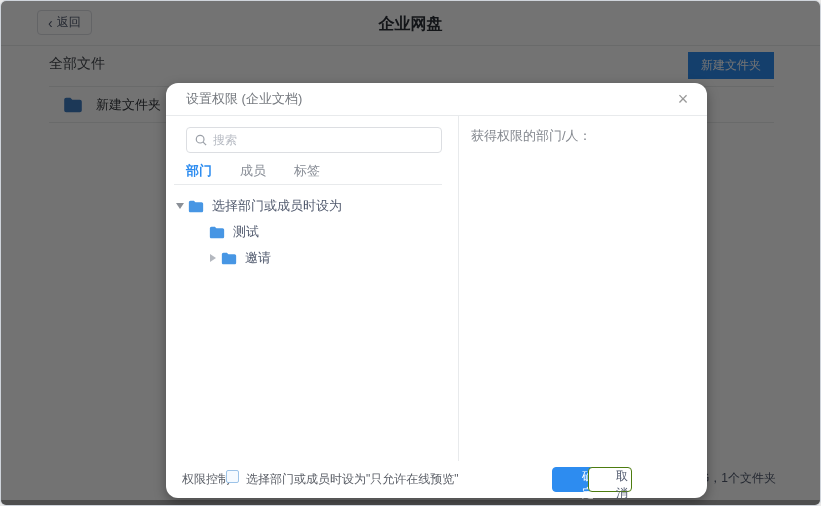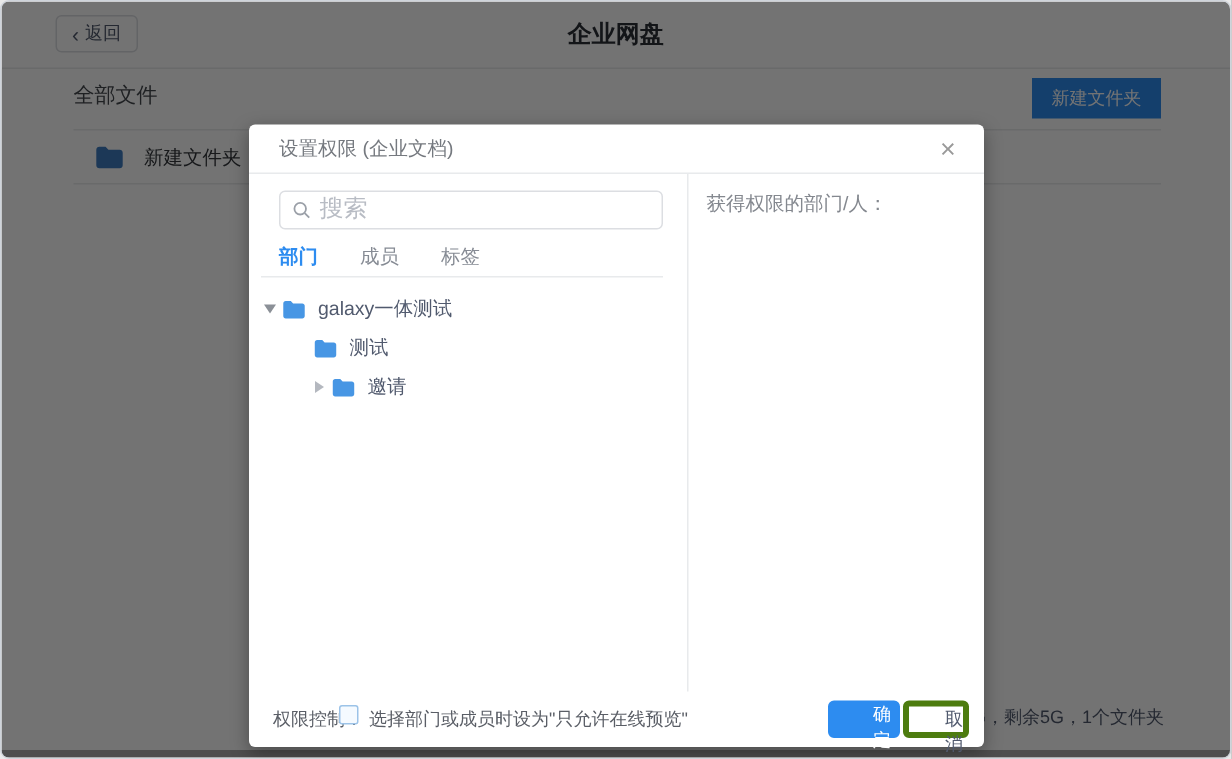--- a/index.html
+++ b/index.html
@@ -40,36 +40,36 @@
   .folder-row .big-folder { margin-left:14px; width:20px; height:16px; }
   .folder-row .fname { margin-left:13px; font-size:13px; color:#35383d; }
   .storage-status {
     position:absolute; right:44px; top:469px; font-size:12px; color:#515a6e; white-space:nowrap;
   }
   .bottom-strip { position:absolute; left:0; right:0; top:499px; height:7px; background:#aeaeae; }
   
   .mask { position:absolute; inset:0; background:rgba(0,0,0,0.55); z-index:10; }
   
   .modal {
-    position:absolute; left:165px; top:82px; width:490px; height:415px;
-    background:#fff; border-radius:4px; box-shadow:0 4px 12px rgba(0,0,0,.35); z-index:20;
+    position:absolute; left:165px; top:82px; width:541px; height:415px;
+    background:#fff; border-radius:12px; box-shadow:0 4px 12px rgba(0,0,0,.35); z-index:20;
   }
   .modal-header { position:absolute; left:0; top:0; right:0; height:33px; border-bottom:1px solid #e8eaec; }
   .modal-title { position:absolute; left:20px; top:0; line-height:32px; font-size:13px; color:#75797f; }
   .modal-close {
     position:absolute; right:12px; top:4px; width:24px; height:24px; line-height:24px;
     text-align:center; font-size:18px; color:#999; cursor:pointer; background:none; border:none;
   }
   .search-box {
     position:absolute; left:20px; top:44px; width:256px; height:26px;
     border:1px solid #dcdee2; border-radius:4px; display:flex; align-items:center;
   }
   .search-box svg { margin:0 6px 0 8px; flex:none; }
   .search-box input {
-    border:none; outline:none; flex:1; font-size:16px; color:#515a6e; background:transparent;
+    border:none; outline:none; flex:1; font-size:12px; color:#515a6e; background:transparent;
     font-family:"Liberation Sans","DejaVu Sans",sans-serif;
   }
   .search-box input::placeholder { color:#b8bcc4; }
   .tabs { position:absolute; left:20px; top:79px; display:flex; gap:28px; font-size:13px; }
   .tab { color:#868b94; cursor:pointer; padding-bottom:4px; }
   .tab.active { color:#2d8cf0; font-weight:bold; }
   .tabs-divider { position:absolute; left:8px; top:101px; width:268px; height:1px; background:#e8eaec; }
   .tree { position:absolute; left:0; top:110px; width:292px; }
   .tree-row { position:relative; height:26px; display:flex; align-items:center; cursor:pointer; }
   .caret { width:0; height:0; flex:none; }
@@ -86,21 +86,21 @@
   .modal-footer { position:absolute; left:0; right:0; bottom:0; height:38px; }
   .perm-label { position:absolute; left:16px; top:11px; font-size:12px; color:#5a5e66; }
   .cbx {
     position:absolute; left:60px; top:10px; width:13px; height:13px;
     border:1px solid #9cc3e8; border-radius:2px; background:#f5faff; cursor:pointer;
   }
   .cbx-label { position:absolute; left:80px; top:11px; font-size:12px; color:#5a5e66; white-space:nowrap; }
   .btn { position:absolute; top:7px; height:25px; border-radius:4px; font-size:12px; cursor:pointer;
          font-family:"Liberation Sans","DejaVu Sans",sans-serif;padding-left:24px; }
   .btn-ok { left:386px; width:48px; background:#2d8cf0; border:1px solid #2d8cf0; color:#fff; }
-  .btn-cancel { left:436px; width:44px; background:#fff; border:4px solid #4d7c0f; color:#515a6e; }
+  .btn-cancel { left:422px; width:44px; background:#fff; border:1px solid #4d7c0f; color:#515a6e; }
   .folder-svg { fill:#4796e4; }
   .folder-svg.dk { fill:#3f7cc1; }
 </style>
 </head>
 <body>
 
 <div class="page">
 
   <div class="topbar">
     <button class="back-btn">
@@ -149,21 +149,21 @@
     <div class="tabs-divider"></div>
 
     <div class="tree">
       <div class="tree-row lvl0">
         <span class="caret-slot">
             <span class="caret down"></span>
           </span>
         <svg class="sm-folder folder-svg" viewBox="0 0 24 20">
           <path d="M1 3.5C1 2.1 2.1 1 3.5 1h5.2l2.4 2.5h9.4c1.4 0 2.5 1.1 2.5 2.5v10.5c0 1.4-1.1 2.5-2.5 2.5h-17C2.1 19 1 17.9 1 16.5V3.5z"></path>
         </svg>
-        <span class="tree-label">galaxy一体测试</span>
+        <span class="tree-label">选择部门或成员时设为</span>
       </div>
       <div class="tree-row lvl1 noCaret">
         <svg class="sm-folder folder-svg" viewBox="0 0 24 20">
           <path d="M1 3.5C1 2.1 2.1 1 3.5 1h5.2l2.4 2.5h9.4c1.4 0 2.5 1.1 2.5 2.5v10.5c0 1.4-1.1 2.5-2.5 2.5h-17C2.1 19 1 17.9 1 16.5V3.5z"></path>
         </svg>
         <span class="tree-label">测试</span>
       </div>
       <div class="tree-row lvl1">
         <span class="caret-slot">
             <span class="caret right"></span>

